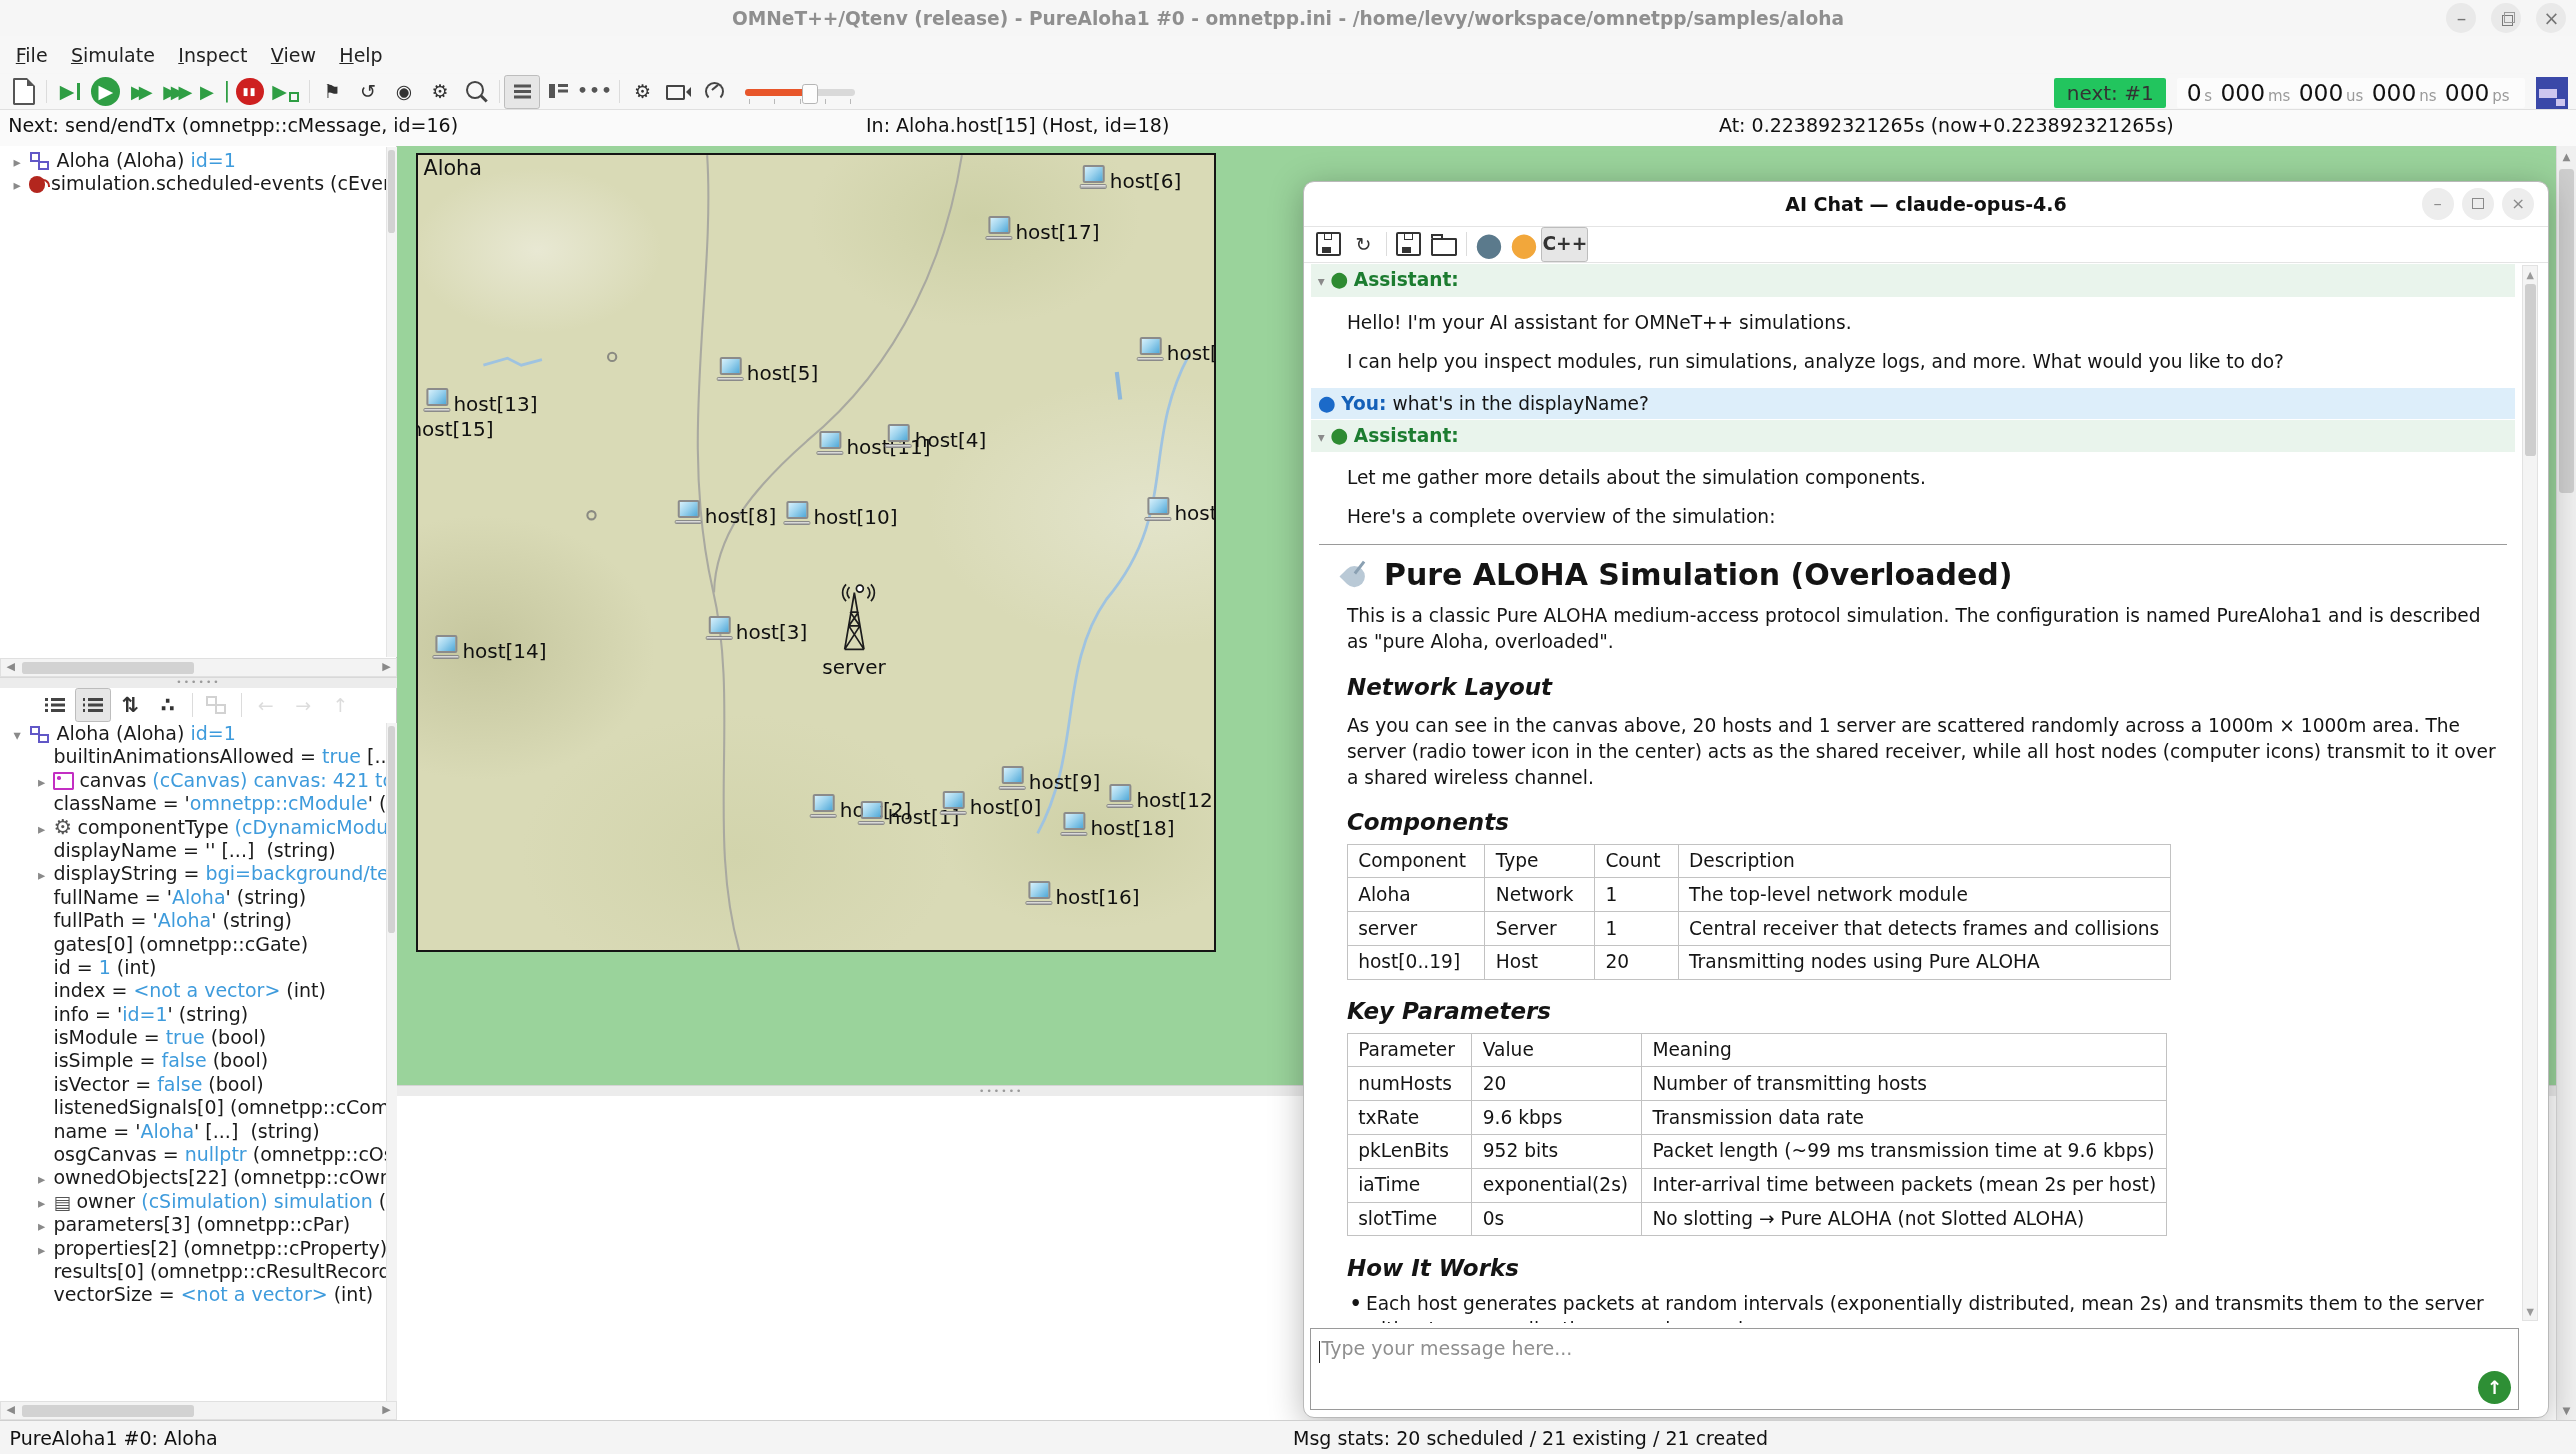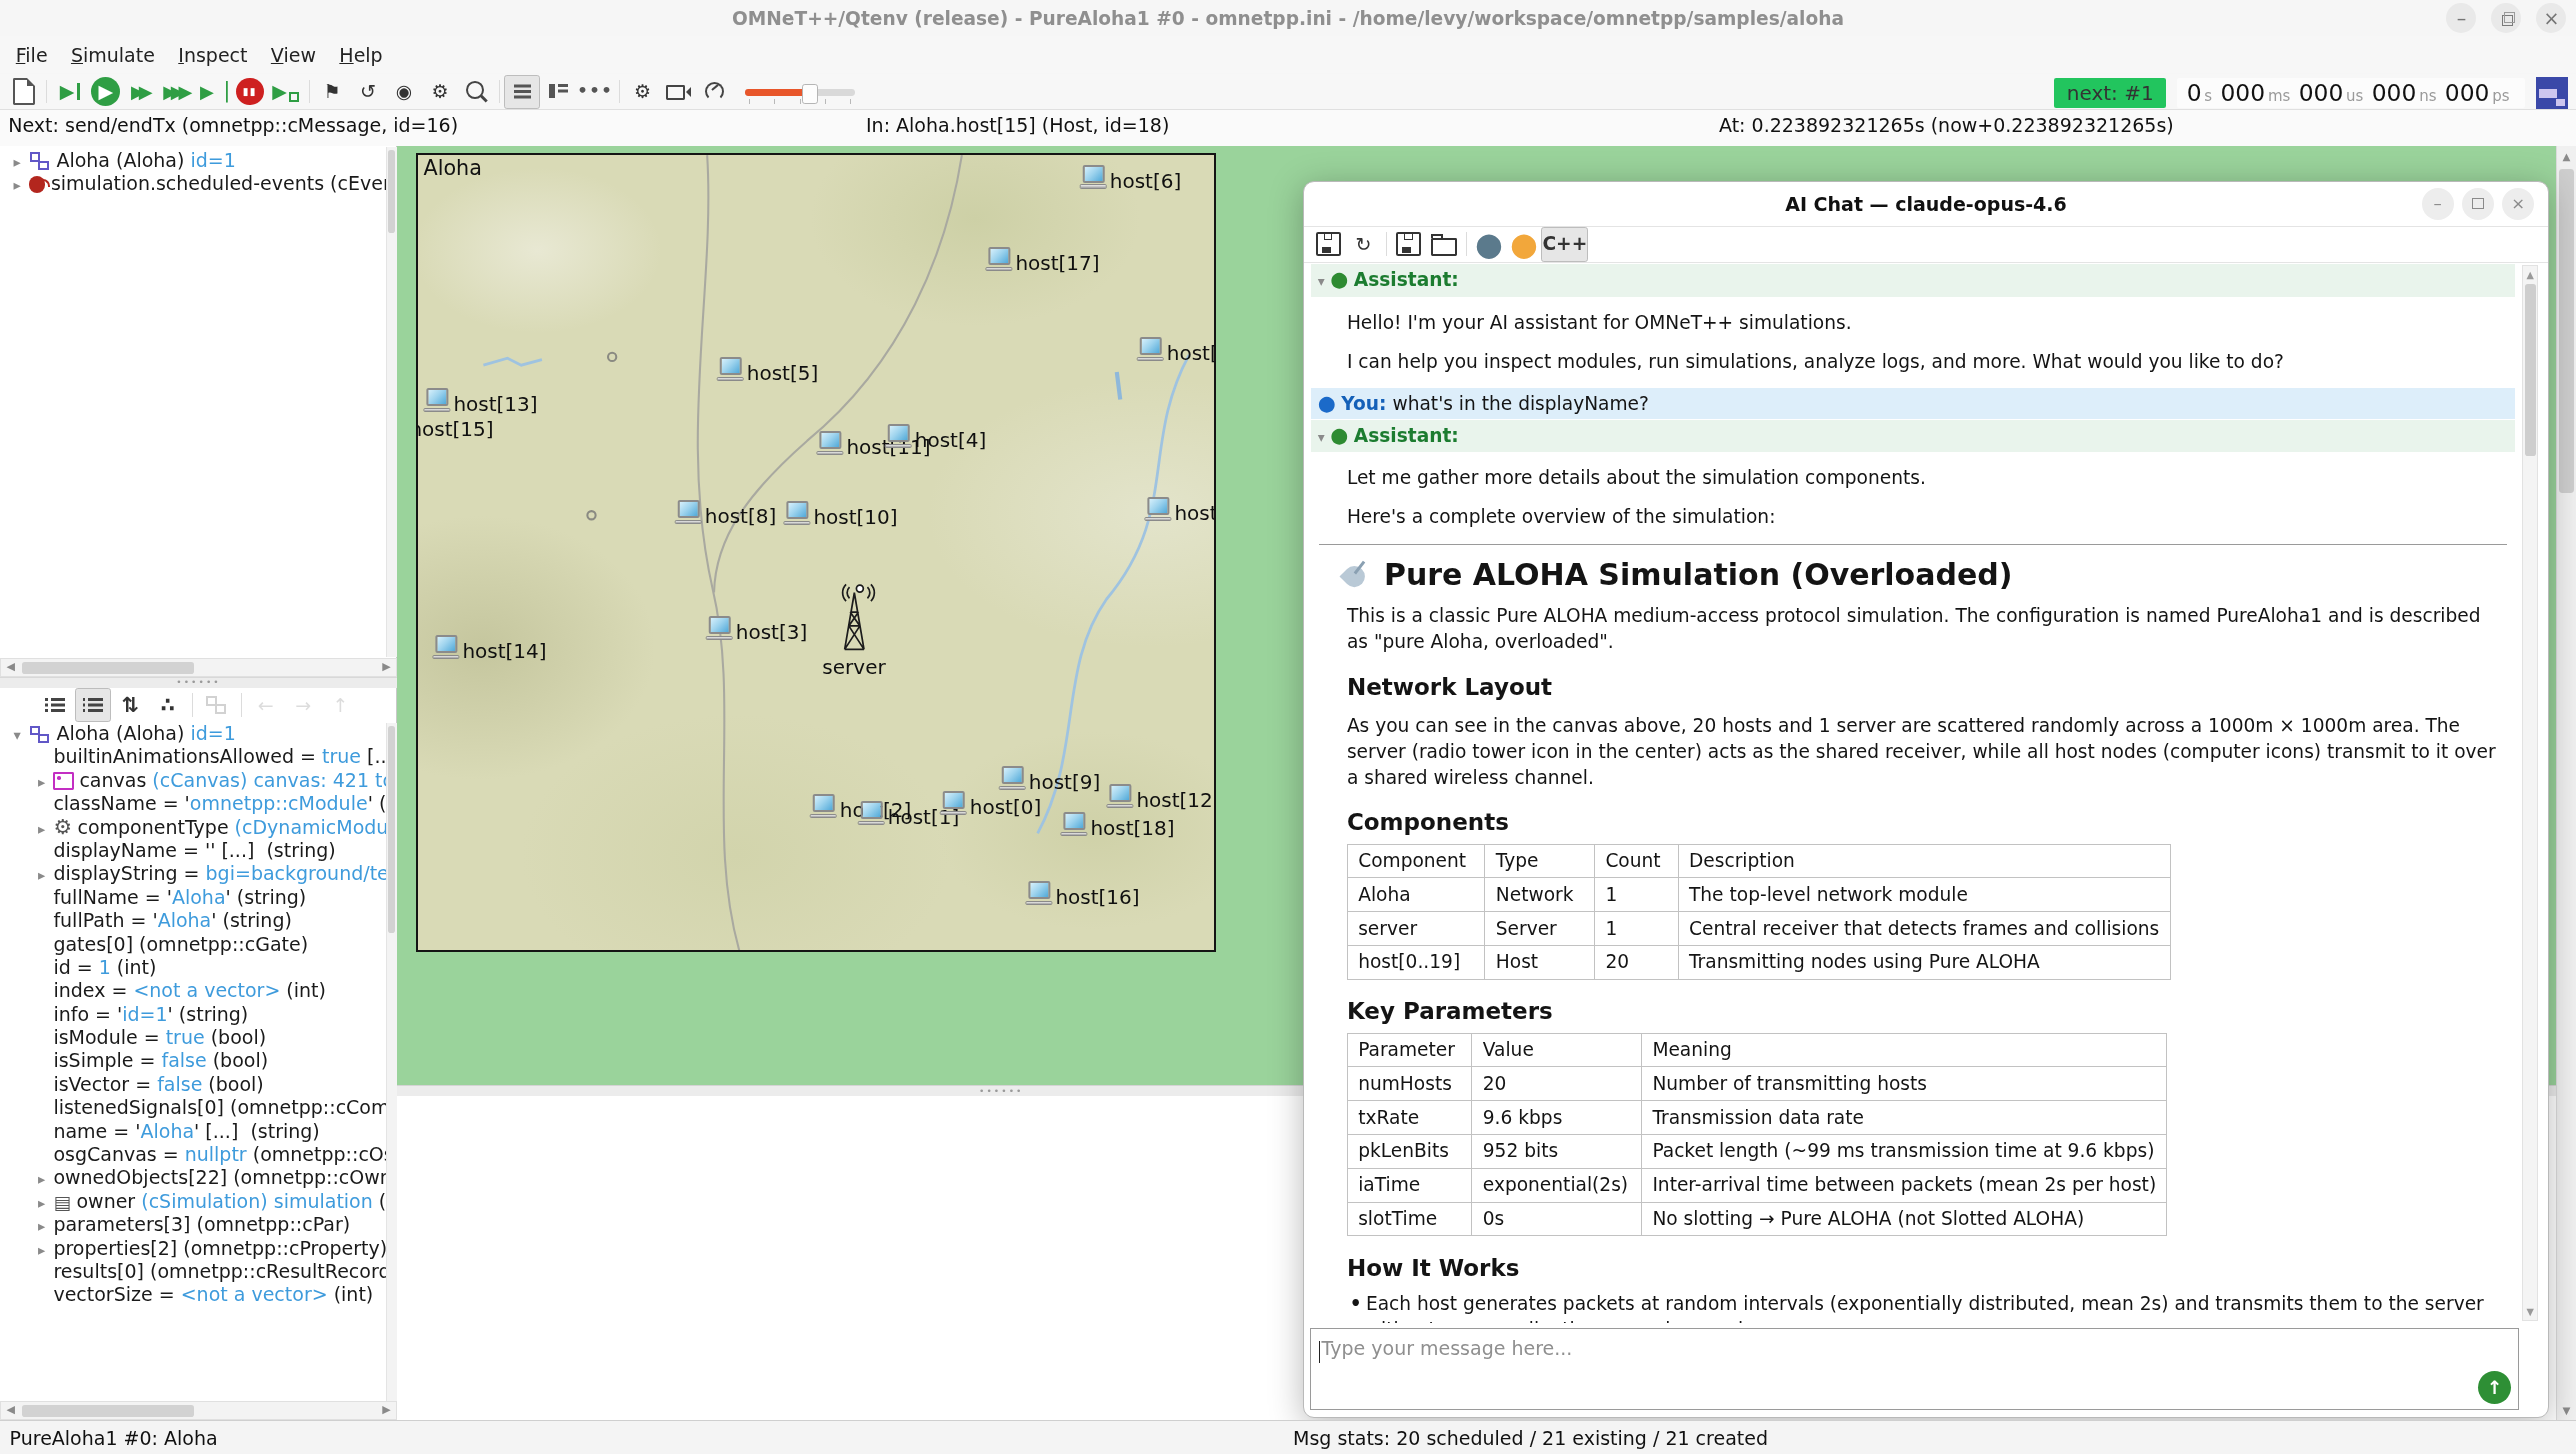--- a/index.html
+++ b/index.html
@@ -156,21 +156,21 @@
   .mcaret{color:#8a8a8a;font-size:13.8px;margin-right:5.5px;}
   .mdot{font-size:20.7px;margin-right:5.5px;}
   .asst .mdot{color:#2e8b32;}
   .user .mdot{color:#1b6ac9;}
   .mname{font-weight:bold;}
   .asst .mname{color:#1c7c30;}
   .user .mname{color:#1460b8;}
   .mtext{color:#141414;}
   .tp{padding:0 16.5px 0 36px;margin:13px 0;}
   .th1{padding:0 16.5px 0 32px;margin:15px 0 6.9px 0;font-size:30px;font-weight:bold;display:flex;align-items:center;}
-  .th2{padding:0 16.5px 0 36px;margin:18.6px 0 6.2px 0;font-size:23px;font-weight:bold;}
+  .th2{padding:0 16.5px 0 36px;margin:18.6px 0 6.2px 0;font-size:23px;font-weight:bold;font-style:italic;}
   .thr{border-top:1.4px solid #9a9a9a;margin:13.8px 8.3px 4.1px 8.3px;}
   .tul{padding-left:36px;}
   .tli{position:relative;padding-left:19px;margin:10.3px 0;max-width:1129px;}
   .tli::before{content:"•";position:absolute;left:2.8px;font-weight:bold;}
   .ttable{border-collapse:collapse;margin:8.3px 0 11px 36px;font-size:18.6px;}
   .ttable th,.ttable td{border:1.4px solid #c2c2c2;padding:3.4px 10.3px;text-align:left;font-weight:normal;background:#fff;}
   .t-comp th:nth-child(1){min-width:116px;} .t-comp th:nth-child(2){min-width:88px;} .t-comp th:nth-child(3){min-width:62px;}
   .t-param th:nth-child(1){min-width:103px;} .t-param th:nth-child(2){min-width:148px;}
   .ico-dish{width:30px;height:30px;margin-right:11px;position:relative;display:inline-block;flex:none;}
   .ico-dish::before{content:"";position:absolute;left:1.4px;top:5.5px;width:20.7px;height:20.7px;border-radius:50% 50% 50% 0;background:#b9c9d6;transform:rotate(45deg);}
@@ -412,21 +412,21 @@
         </svg>
         <span class="nlabel">server</span>
       </div>
     <div class="node" style="left: 711px; top: 9.6px;">
           <span class="pc">
             <span class="scr"></span>
             <span class="kb"></span>
           </span>
           <span class="nlabel">host[6]</span>
         </div>
-        <div class="node" style="left: 623px; top: 92px;">
+        <div class="node" style="left: 623px; top: 61px;">
           <span class="pc">
             <span class="scr"></span>
             <span class="kb"></span>
           </span>
           <span class="nlabel">host[17]</span>
         </div>
         <div class="node" style="left: 768px; top: 182px;">
           <span class="pc">
             <span class="scr"></span>
             <span class="kb"></span>

